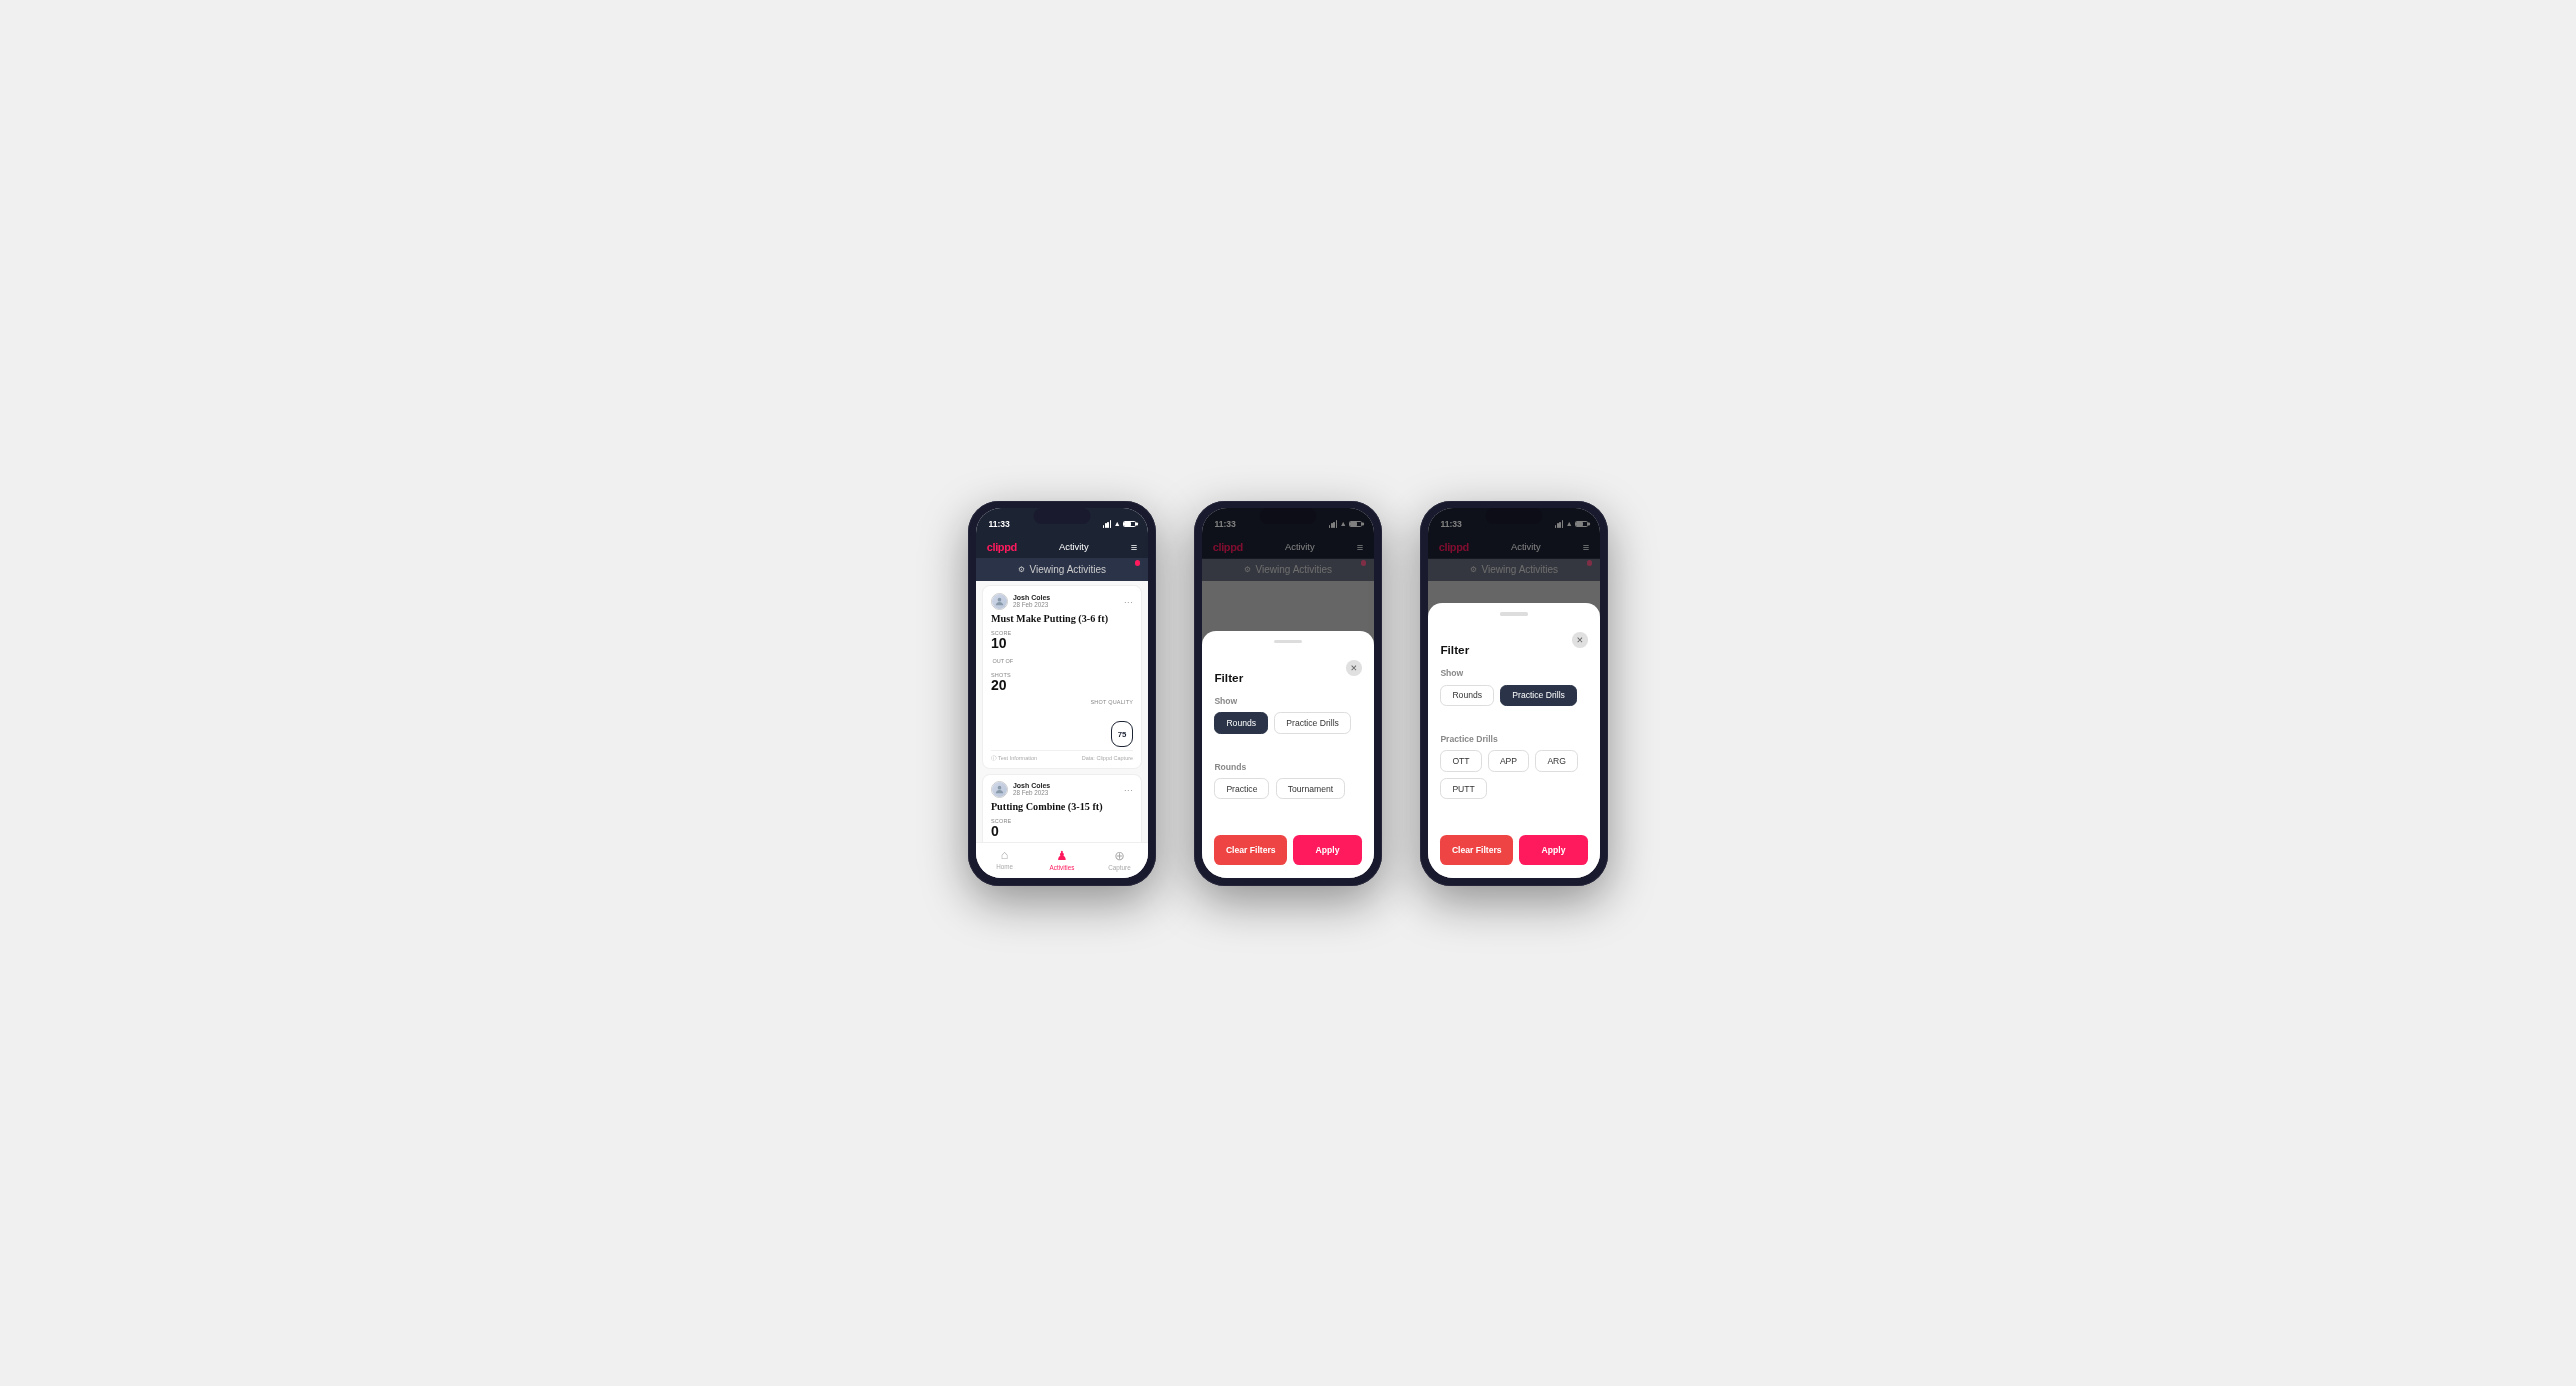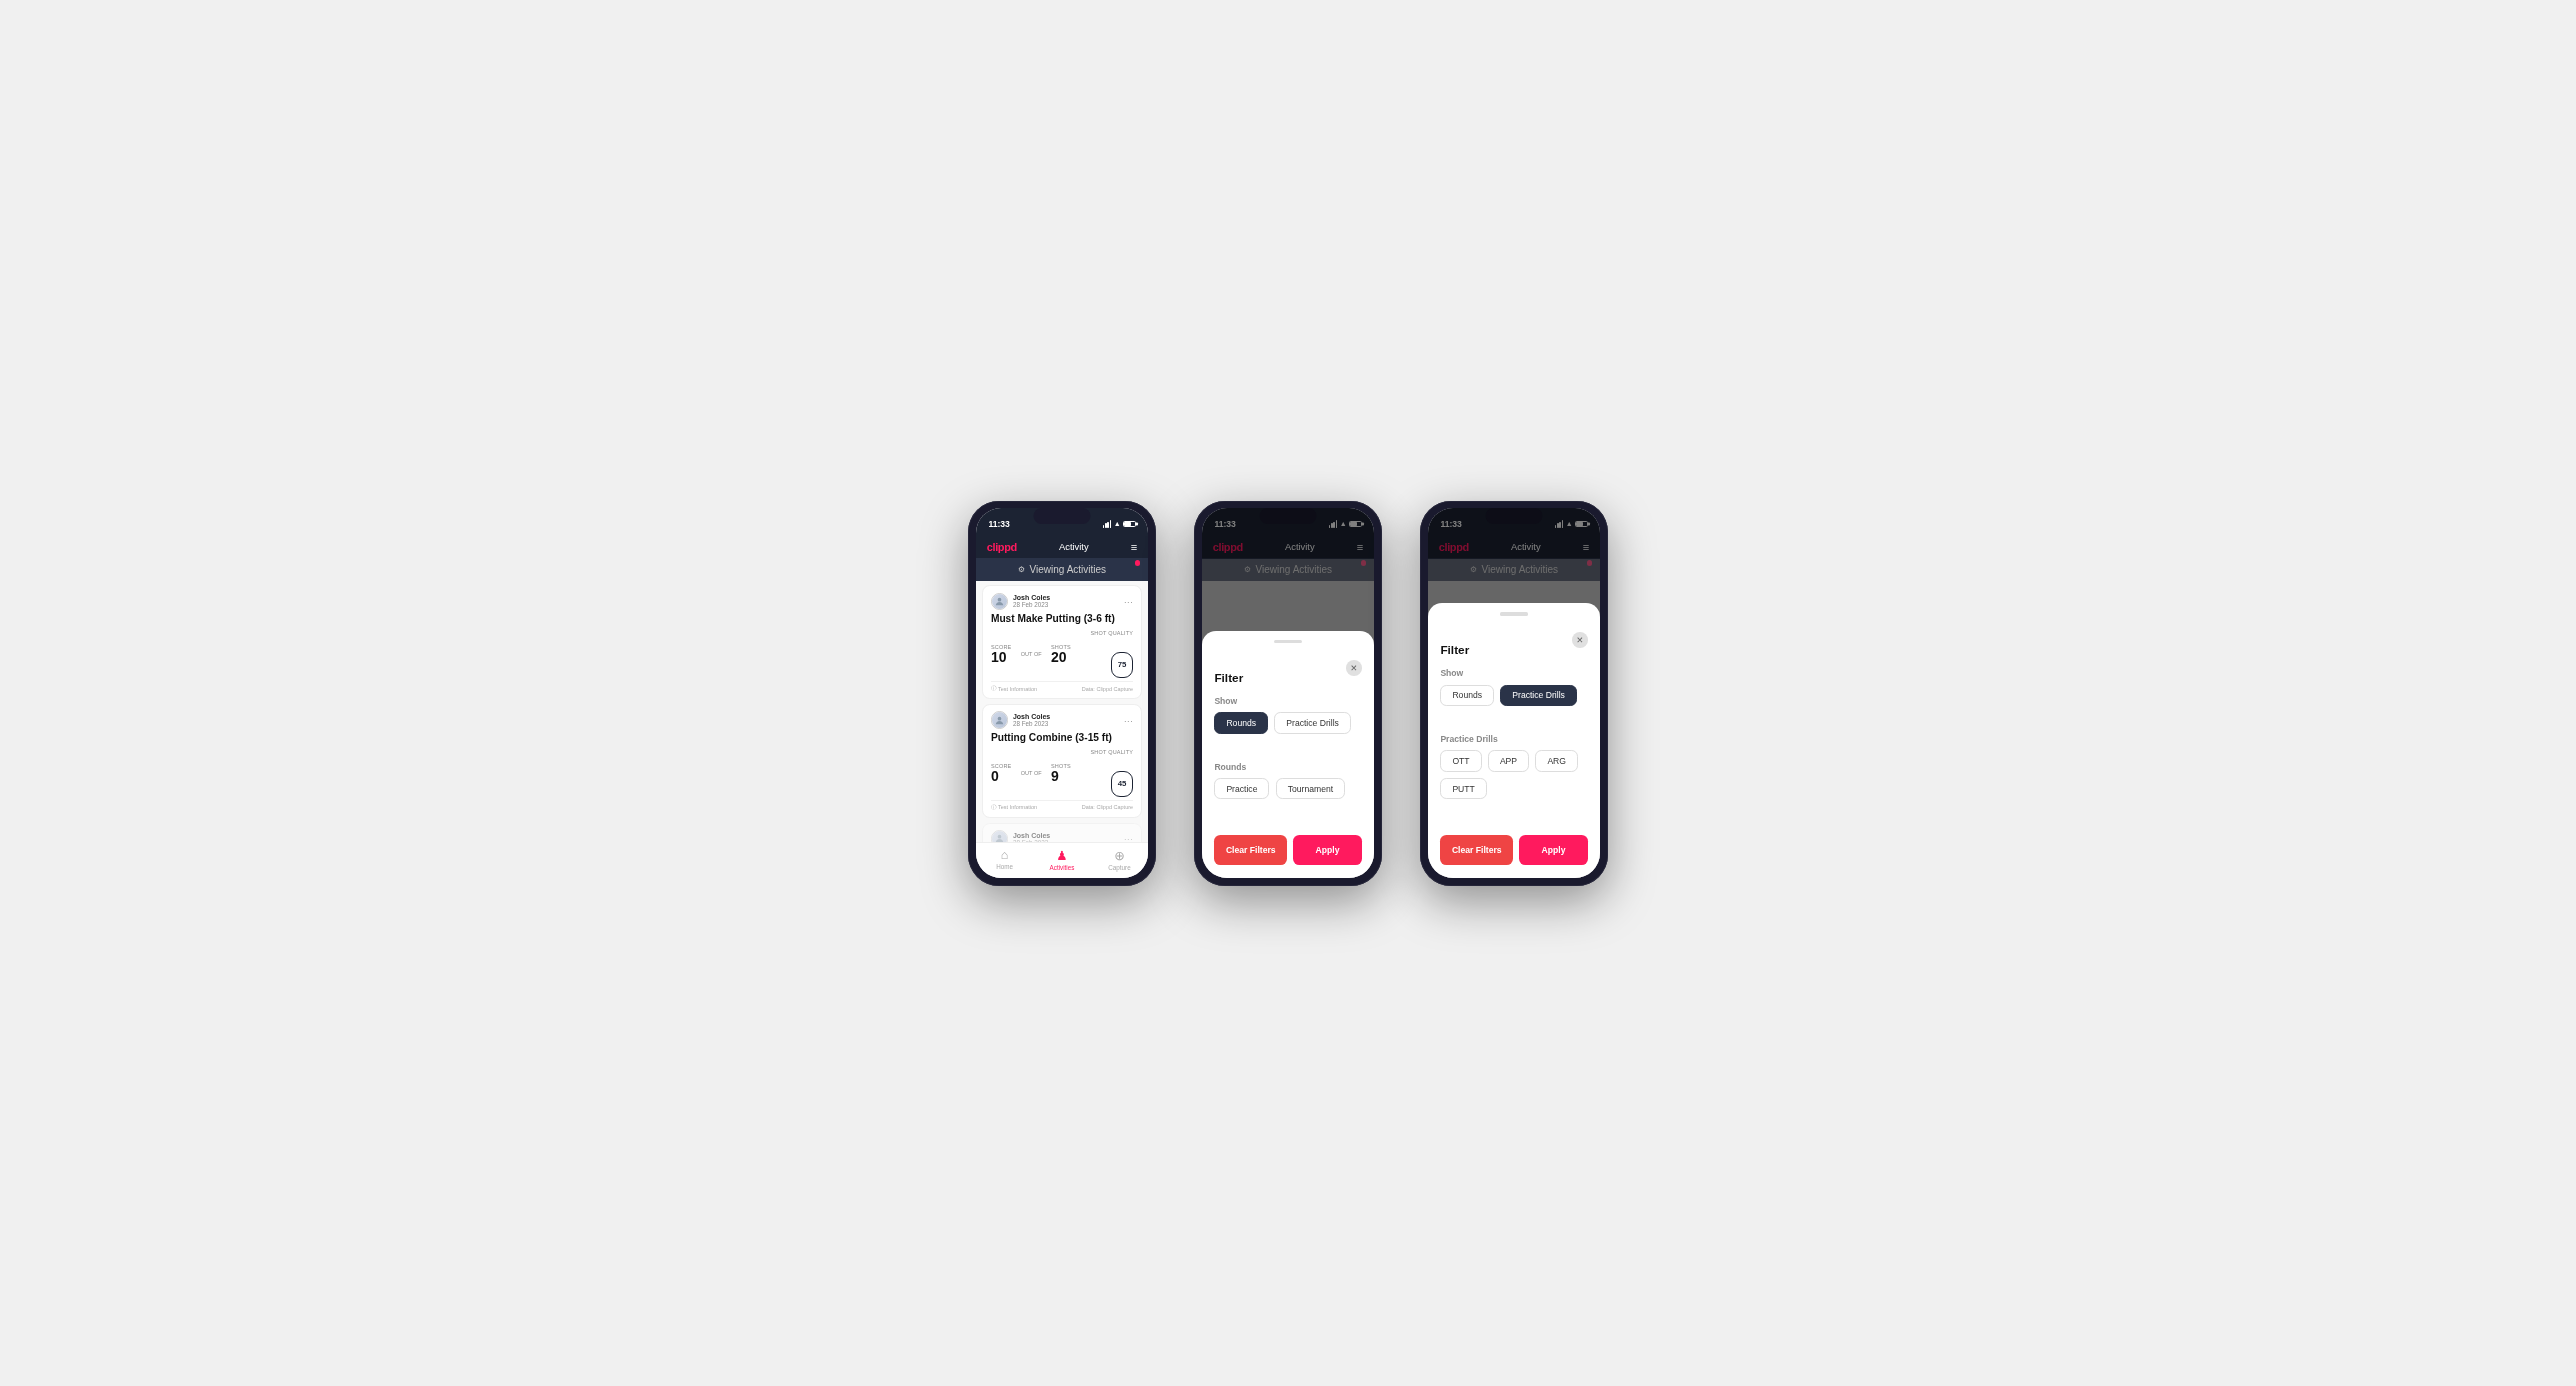--- a/index.html
+++ b/index.html
@@ -144,26 +144,27 @@
       position: relative;
     }
     .avatar-icon {
       width: 100%; height: 100%;
       background: linear-gradient(135deg, #d0d8e8, #b8c4d8);
       display: flex; align-items: center; justify-content: center;
     }
     .user-details .user-name { font-size: 7px; font-weight: 700; color: #222; }
     .user-details .user-date { font-size: 6.3px; color: #888; }
     .more-dots { color: #999; font-size: 9.4px; cursor: pointer; }
-    .activity-title { font-size: 10.2px; font-weight: 700; color: #111; margin-bottom: 4.7px; line-height: 1.2; }
+    .activity-title { font-size: 10.2px; font-weight: 700; color: #111; margin-bottom: 4.7px; line-height: 1.2; font-family: Liberation Serif, serif; }
     .stats-row {
       display: flex;
       gap: 7.8px;
-      align-items: center;
+      align-items: flex-start;
       margin-bottom: 3.1px;
+      flex-direction: column;
     }
     .stat-group { display: flex; flex-direction: column; }
     .stat-label { font-size: 5.5px; color: #888; text-transform: uppercase; letter-spacing: 0.2px; }
     .stat-value { font-size: 14px; font-weight: 800; color: #111; line-height: 1; }
     .stat-outof { font-size: 5.5px; color: #888; margin: 0 1.6px; }
     .shot-quality {
       width: 22px; height: 26px;
       border: 1.6px solid #1c2333;
       border-radius: 9px;
       display: flex; align-items: center; justify-content: center;

